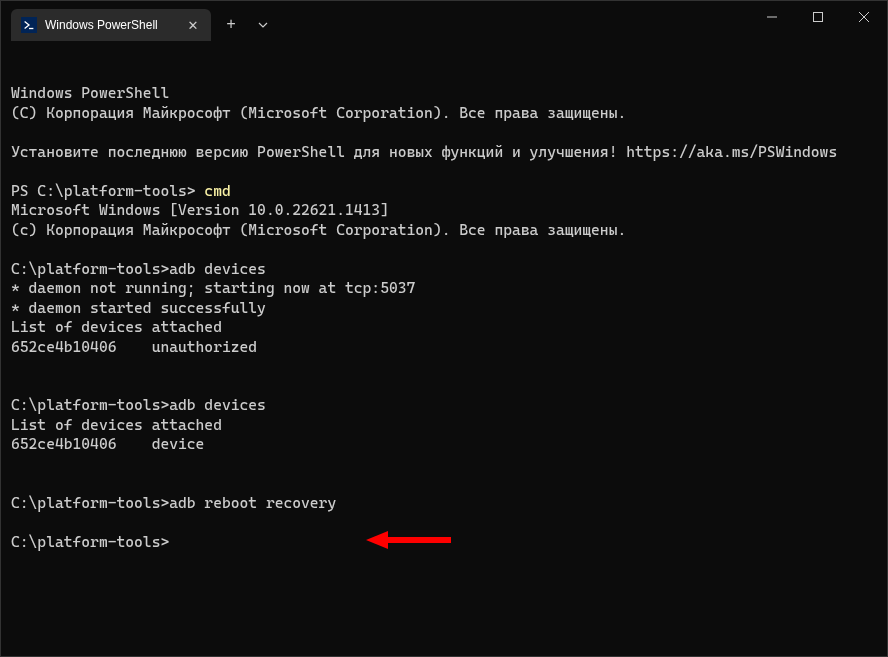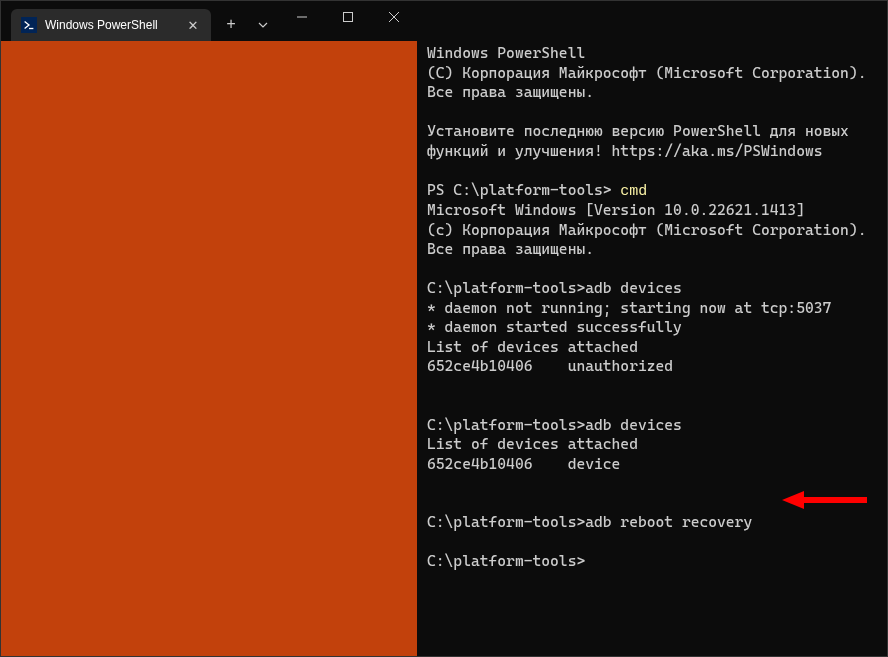--- a/index.html
+++ b/index.html
@@ -8,25 +8,25 @@
       box-sizing: border-box;
     }
     body {
       background: #1a1a1a;
       font-family: Consolas, 'Courier New', monospace;
       width: 888px;
       height: 657px;
       overflow: hidden;
     }
     .window {
-      background: #c2410c;
+      background: #14532d;
       width: 100%;
       height: 100%;
       display: flex;
-      flex-direction: row;
+      flex-direction: column;
       border: 1px solid #333;
     }
     .titlebar {
       height: 40px;
       background: #0c0c0c;
       display: flex;
       align-items: center;
       justify-content: space-between;
     }
     .tabs-area {
@@ -121,21 +121,20 @@
       position: relative;
       white-space: pre-wrap;
       font-family: 'Cascadia Mono', Consolas, monospace;
     }
     .line {
       min-height: 1.25em;
       white-space: pre-wrap;
     }
     .cmd-yellow {
       color: #f9f1a5;
-      font-family: Liberation Mono, monospace;
     }
     .arrow-annotation {
       position: absolute;
       left: 365px;
       top: 487px;
       pointer-events: none;
     }
   </style>
 </head>
 <body>

